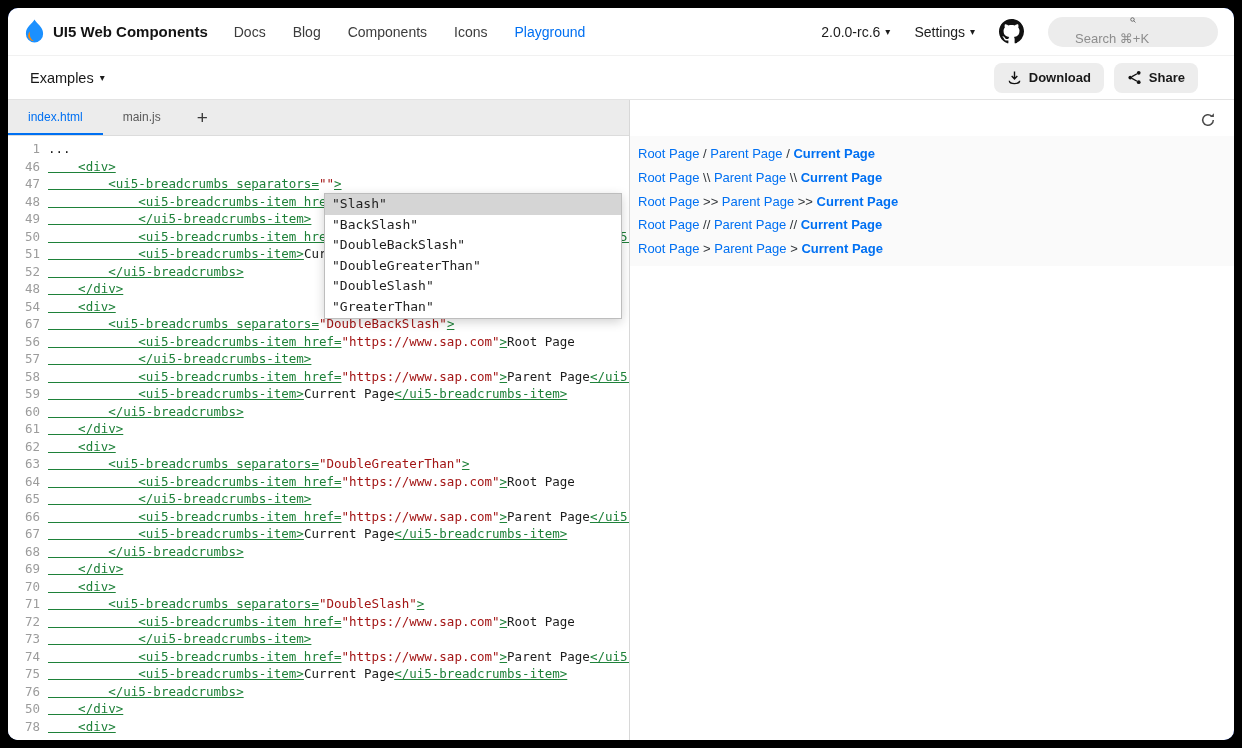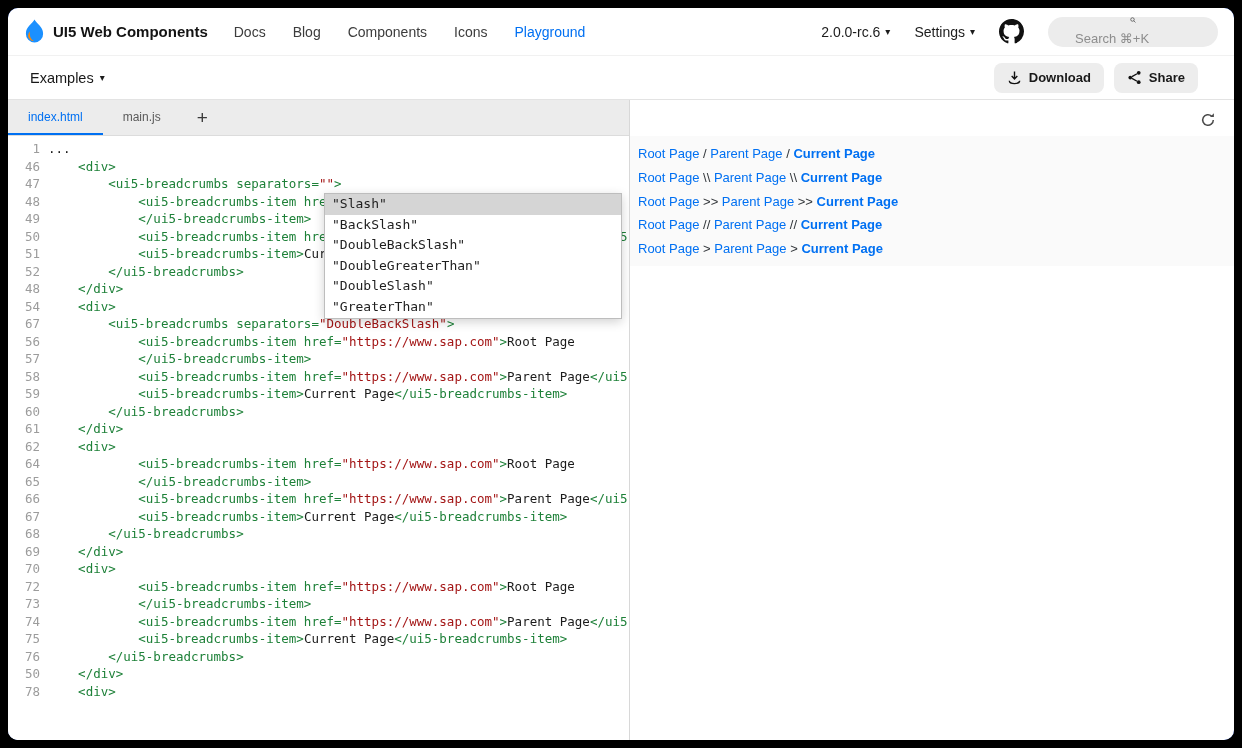--- a/index.html
+++ b/index.html
@@ -70,21 +70,21 @@
   .plus-tab { padding:0 16px; display:flex; align-items:center; font-size:19px; color:#3a3a3a; cursor:pointer; }
 
   .code-area {
     position:relative; flex:1; overflow:hidden; background:#fff;
     font-family:"DejaVu Sans Mono", monospace; font-size:12.5px; line-height:17.5px;
     padding-top:4px;
   }
   .code-line { display:flex; white-space:pre; height:17.5px; }
   .gutter { flex:0 0 40px; text-align:right; padding-right:8px; color:#9c9c9c; user-select:none; }
   .code-content { white-space:pre; }
-  .tok-tag { color:#1e8139; }
+  .tok-tag { color:#1e8139;text-decoration:underline; }
   .tok-str { color:#a31515; }
   .tok-txt { color:#1b1b1b; }
 
   .autocomplete {
     position:absolute; left:316px; top:57px; width:298px; background:#fff;
     border:1px solid #bdbdbd; box-shadow:0 3px 10px rgba(0,0,0,0.18); z-index:10;
     font-family:"DejaVu Sans Mono", monospace; font-size:13px;
   }
   .ac-item { padding:2px 7px; line-height:16.6px; color:#1e1e1e; cursor:pointer; }
   .ac-item.selected { background:#d5d5d5; }
@@ -192,27 +192,29 @@
           <div class="code-line"><span class="gutter">48</span><span class="code-content"><span class="tok-tag">    &lt;/div&gt;</span></span></div>
           <div class="code-line"><span class="gutter">54</span><span class="code-content"><span class="tok-tag">    &lt;div&gt;</span></span></div>
           <div class="code-line"><span class="gutter">67</span><span class="code-content"><span class="tok-tag">        &lt;ui5-breadcrumbs separators=</span><span class="tok-str">"DoubleBackSlash"</span><span class="tok-tag">&gt;</span></span></div>
           <div class="code-line"><span class="gutter">56</span><span class="code-content"><span class="tok-tag">            &lt;ui5-breadcrumbs-item href=</span><span class="tok-str">"https://www.sap.com"</span><span class="tok-tag">&gt;</span><span class="tok-txt">Root Page</span></span></div>
           <div class="code-line"><span class="gutter">57</span><span class="code-content"><span class="tok-tag">            &lt;/ui5-breadcrumbs-item&gt;</span></span></div>
           <div class="code-line"><span class="gutter">58</span><span class="code-content"><span class="tok-tag">            &lt;ui5-breadcrumbs-item href=</span><span class="tok-str">"https://www.sap.com"</span><span class="tok-tag">&gt;</span><span class="tok-txt">Parent Page</span><span class="tok-tag">&lt;/ui5-breadcrumbs-item&gt;</span></span></div>
           <div class="code-line"><span class="gutter">59</span><span class="code-content"><span class="tok-tag">            &lt;ui5-breadcrumbs-item&gt;</span><span class="tok-txt">Current Page</span><span class="tok-tag">&lt;/ui5-breadcrumbs-item&gt;</span></span></div>
           <div class="code-line"><span class="gutter">60</span><span class="code-content"><span class="tok-tag">        &lt;/ui5-breadcrumbs&gt;</span></span></div>
           <div class="code-line"><span class="gutter">61</span><span class="code-content"><span class="tok-tag">    &lt;/div&gt;</span></span></div>
           <div class="code-line"><span class="gutter">62</span><span class="code-content"><span class="tok-tag">    &lt;div&gt;</span></span></div>
+          <div class="code-line"><span class="gutter">63</span><span class="code-content"><span class="tok-tag">        &lt;ui5-breadcrumbs separators=</span><span class="tok-str">"DoubleGreaterThan"</span><span class="tok-tag">&gt;</span></span></div>
           <div class="code-line"><span class="gutter">64</span><span class="code-content"><span class="tok-tag">            &lt;ui5-breadcrumbs-item href=</span><span class="tok-str">"https://www.sap.com"</span><span class="tok-tag">&gt;</span><span class="tok-txt">Root Page</span></span></div>
           <div class="code-line"><span class="gutter">65</span><span class="code-content"><span class="tok-tag">            &lt;/ui5-breadcrumbs-item&gt;</span></span></div>
           <div class="code-line"><span class="gutter">66</span><span class="code-content"><span class="tok-tag">            &lt;ui5-breadcrumbs-item href=</span><span class="tok-str">"https://www.sap.com"</span><span class="tok-tag">&gt;</span><span class="tok-txt">Parent Page</span><span class="tok-tag">&lt;/ui5-breadcrumbs-item&gt;</span></span></div>
           <div class="code-line"><span class="gutter">67</span><span class="code-content"><span class="tok-tag">            &lt;ui5-breadcrumbs-item&gt;</span><span class="tok-txt">Current Page</span><span class="tok-tag">&lt;/ui5-breadcrumbs-item&gt;</span></span></div>
           <div class="code-line"><span class="gutter">68</span><span class="code-content"><span class="tok-tag">        &lt;/ui5-breadcrumbs&gt;</span></span></div>
           <div class="code-line"><span class="gutter">69</span><span class="code-content"><span class="tok-tag">    &lt;/div&gt;</span></span></div>
           <div class="code-line"><span class="gutter">70</span><span class="code-content"><span class="tok-tag">    &lt;div&gt;</span></span></div>
+          <div class="code-line"><span class="gutter">71</span><span class="code-content"><span class="tok-tag">        &lt;ui5-breadcrumbs separators=</span><span class="tok-str">"DoubleSlash"</span><span class="tok-tag">&gt;</span></span></div>
           <div class="code-line"><span class="gutter">72</span><span class="code-content"><span class="tok-tag">            &lt;ui5-breadcrumbs-item href=</span><span class="tok-str">"https://www.sap.com"</span><span class="tok-tag">&gt;</span><span class="tok-txt">Root Page</span></span></div>
           <div class="code-line"><span class="gutter">73</span><span class="code-content"><span class="tok-tag">            &lt;/ui5-breadcrumbs-item&gt;</span></span></div>
           <div class="code-line"><span class="gutter">74</span><span class="code-content"><span class="tok-tag">            &lt;ui5-breadcrumbs-item href=</span><span class="tok-str">"https://www.sap.com"</span><span class="tok-tag">&gt;</span><span class="tok-txt">Parent Page</span><span class="tok-tag">&lt;/ui5-breadcrumbs-item&gt;</span></span></div>
           <div class="code-line"><span class="gutter">75</span><span class="code-content"><span class="tok-tag">            &lt;ui5-breadcrumbs-item&gt;</span><span class="tok-txt">Current Page</span><span class="tok-tag">&lt;/ui5-breadcrumbs-item&gt;</span></span></div>
           <div class="code-line"><span class="gutter">76</span><span class="code-content"><span class="tok-tag">        &lt;/ui5-breadcrumbs&gt;</span></span></div>
           <div class="code-line"><span class="gutter">50</span><span class="code-content"><span class="tok-tag">    &lt;/div&gt;</span></span></div>
           <div class="code-line"><span class="gutter">78</span><span class="code-content"><span class="tok-tag">    &lt;div&gt;</span></span></div>
           <div class="autocomplete" id="ac-host">
             <div class="ac-item selected">"Slash"</div>
             <div class="ac-item">"BackSlash"</div>

